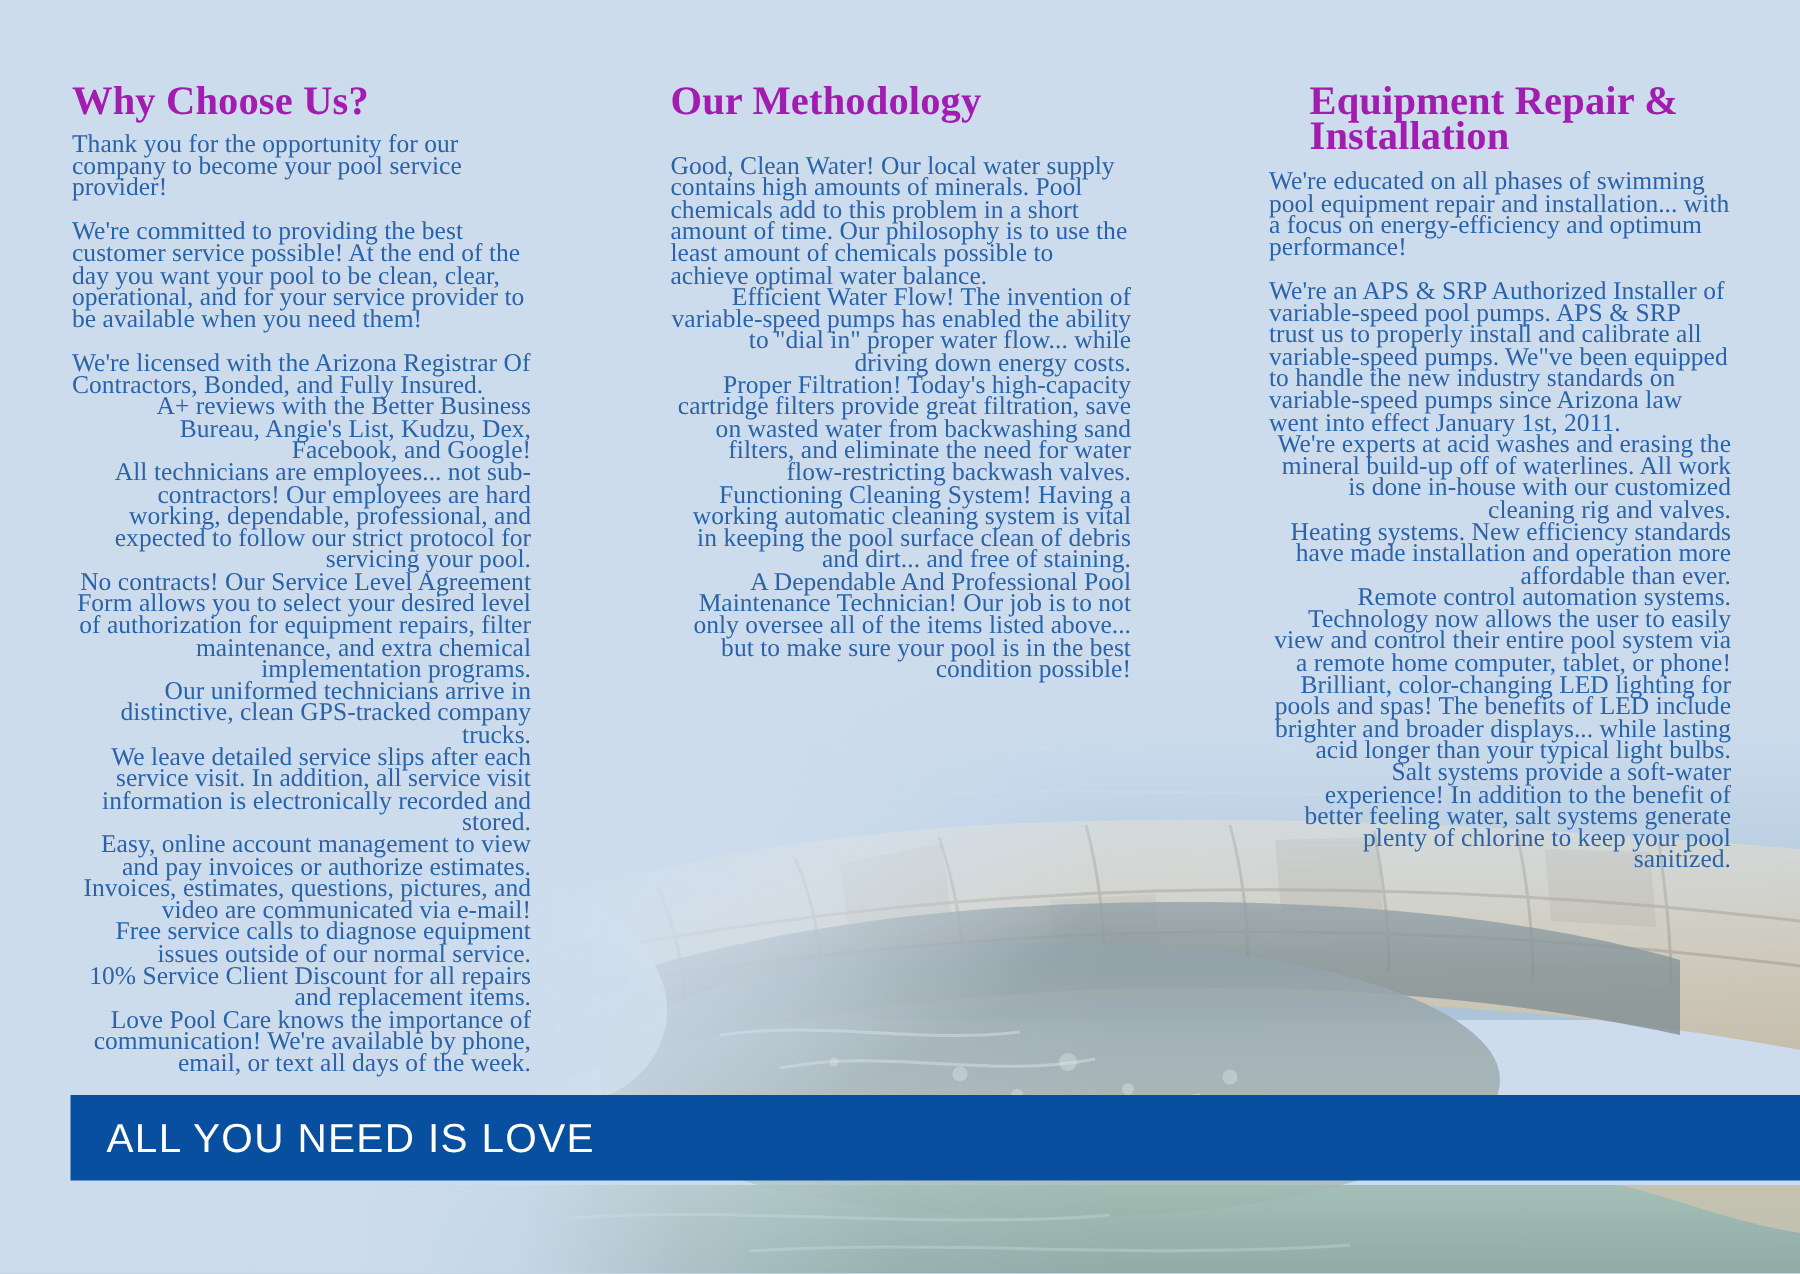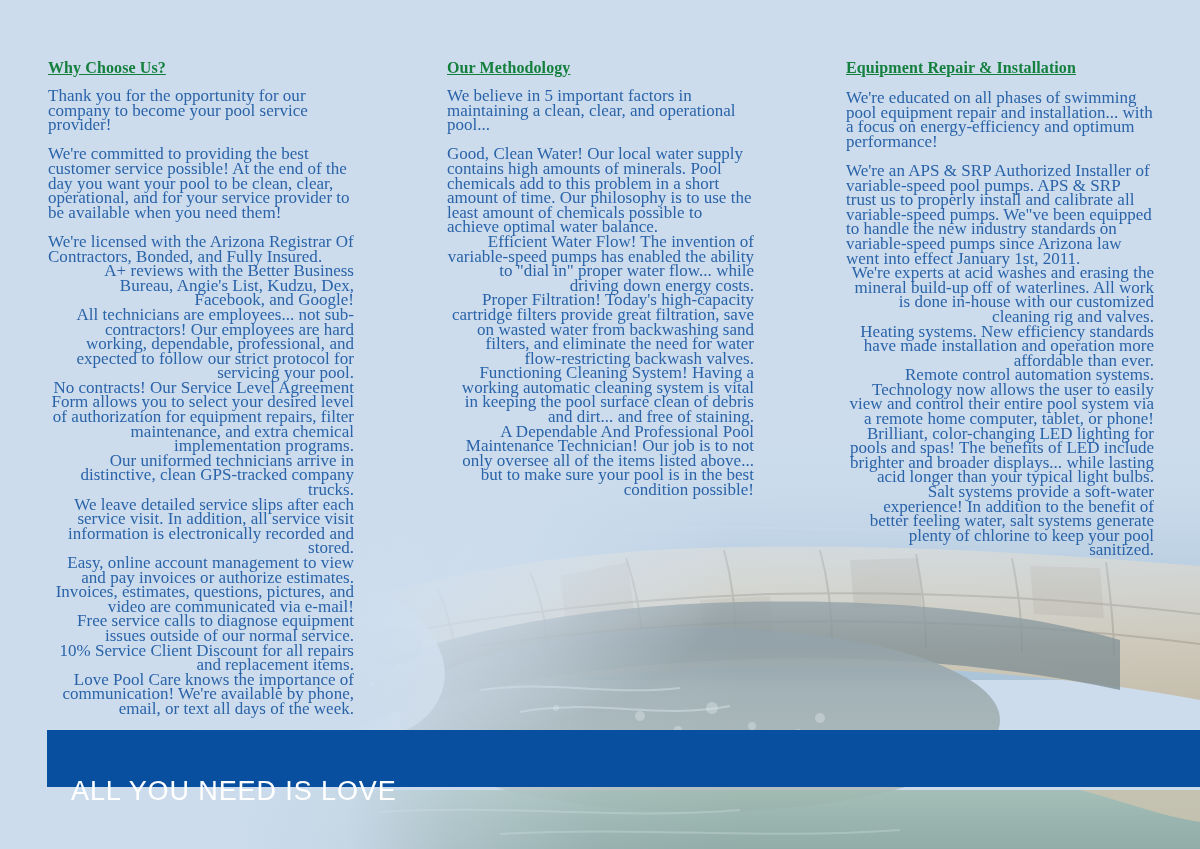--- a/index.html
+++ b/index.html
@@ -99,27 +99,26 @@
     top: 56px;
   }
   .col-1 { left: 48px;  width: 306px; }
   .col-2 { left: 447px; width: 307px; }
   .col-3 { left: 846px; width: 308px; }
 
   .col-heading {
     margin: 0 0 10px 0;
     font-family: "Liberation Serif", serif;
     font-weight: bold;
-    font-size: 16px;
+    font-size: 27px;
     line-height: 23px;
-    color: #15803d;
+    color: #a21caf;
     letter-spacing: 0.1px;
-    text-decoration: underline;
-  }
-  .col-3 .col-heading { margin-bottom: 12px; }
+  }
+  .col-3 .col-heading { margin-bottom: 12px; margin-left: 27px; }
 
   .para {
     margin: 0;
     font-family: "Liberation Serif", serif;
     font-size: 17px;
     line-height: 14.6px;
     color: #2a63a8;
     letter-spacing: 0.02px;
   }
   .para + .para { margin-top: 0; text-align: right; }
@@ -140,21 +139,20 @@
     left: 24px;
     top: 50%;
     transform: translateY(-50%);
     font-family: "Liberation Sans", sans-serif;
     font-weight: 300;
     font-size: 27px;
     line-height: 30px;
     letter-spacing: 0.9px;
     color: #ffffff;
     white-space: nowrap;
-    margin-top: 32px;
   }
 </style>
 </head>
 <body>
 
 <div class="page">
 
   <div class="photo-layer">
     <svg class="photo-svg" viewBox="0 0 1200 849" preserveAspectRatio="none">
       <defs>
@@ -294,21 +292,20 @@
       <p class="para">We leave detailed service slips after each service visit. In addition, all service visit information is electronically recorded and stored.</p>
       <p class="para">Easy, online account management to view and pay invoices or authorize estimates.</p>
       <p class="para">Invoices, estimates, questions, pictures, and video are communicated via e-mail!</p>
       <p class="para">Free service calls to diagnose equipment issues outside of our normal service.</p>
       <p class="para">10% Service Client Discount for all repairs and replacement items.</p>
       <p class="para">Love Pool Care knows the importance of communication! We're available by phone, email, or text all days of the week.</p>
     </div>
 
     <div class="col col-2">
       <h2 class="col-heading">Our Methodology</h2>
-      <p class="para">We believe in 5 important factors in maintaining a clean, clear, and operational pool...</p>
       <div class="para-gap"></div>
       <p class="para">Good, Clean Water!  Our local water supply contains high amounts of minerals.  Pool chemicals add to this problem in a short amount of time. Our philosophy is to use the least amount of chemicals possible to achieve optimal water balance.</p>
       <p class="para">Efficient Water Flow! The invention of variable-speed pumps has enabled the ability to "dial in" proper water flow... while driving down energy costs.</p>
       <p class="para">Proper Filtration!  Today's high-capacity cartridge filters provide great filtration, save on wasted water from backwashing sand filters, and eliminate the need for water flow-restricting backwash valves.</p>
       <p class="para">Functioning Cleaning System! Having a working automatic cleaning system is vital in keeping the pool surface clean of debris and dirt... and free of staining.</p>
       <p class="para">A Dependable And Professional Pool Maintenance Technician! Our job is to not only oversee all of the items listed above... but to make sure your pool is in the best condition possible!</p>
     </div>
 
     <div class="col col-3">
       <h2 class="col-heading">Equipment Repair &amp; Installation</h2>

